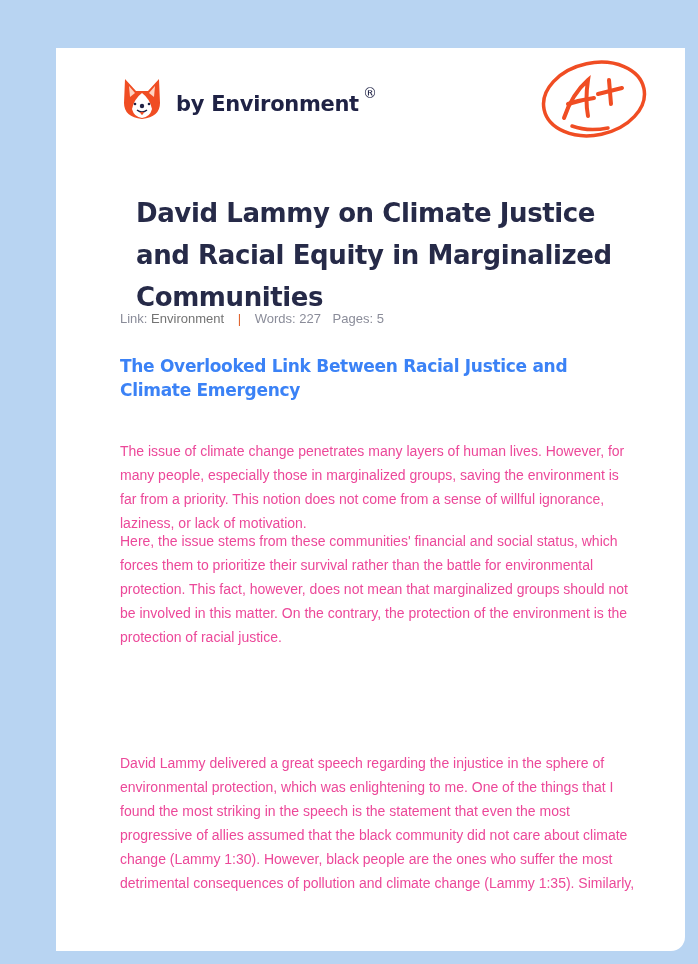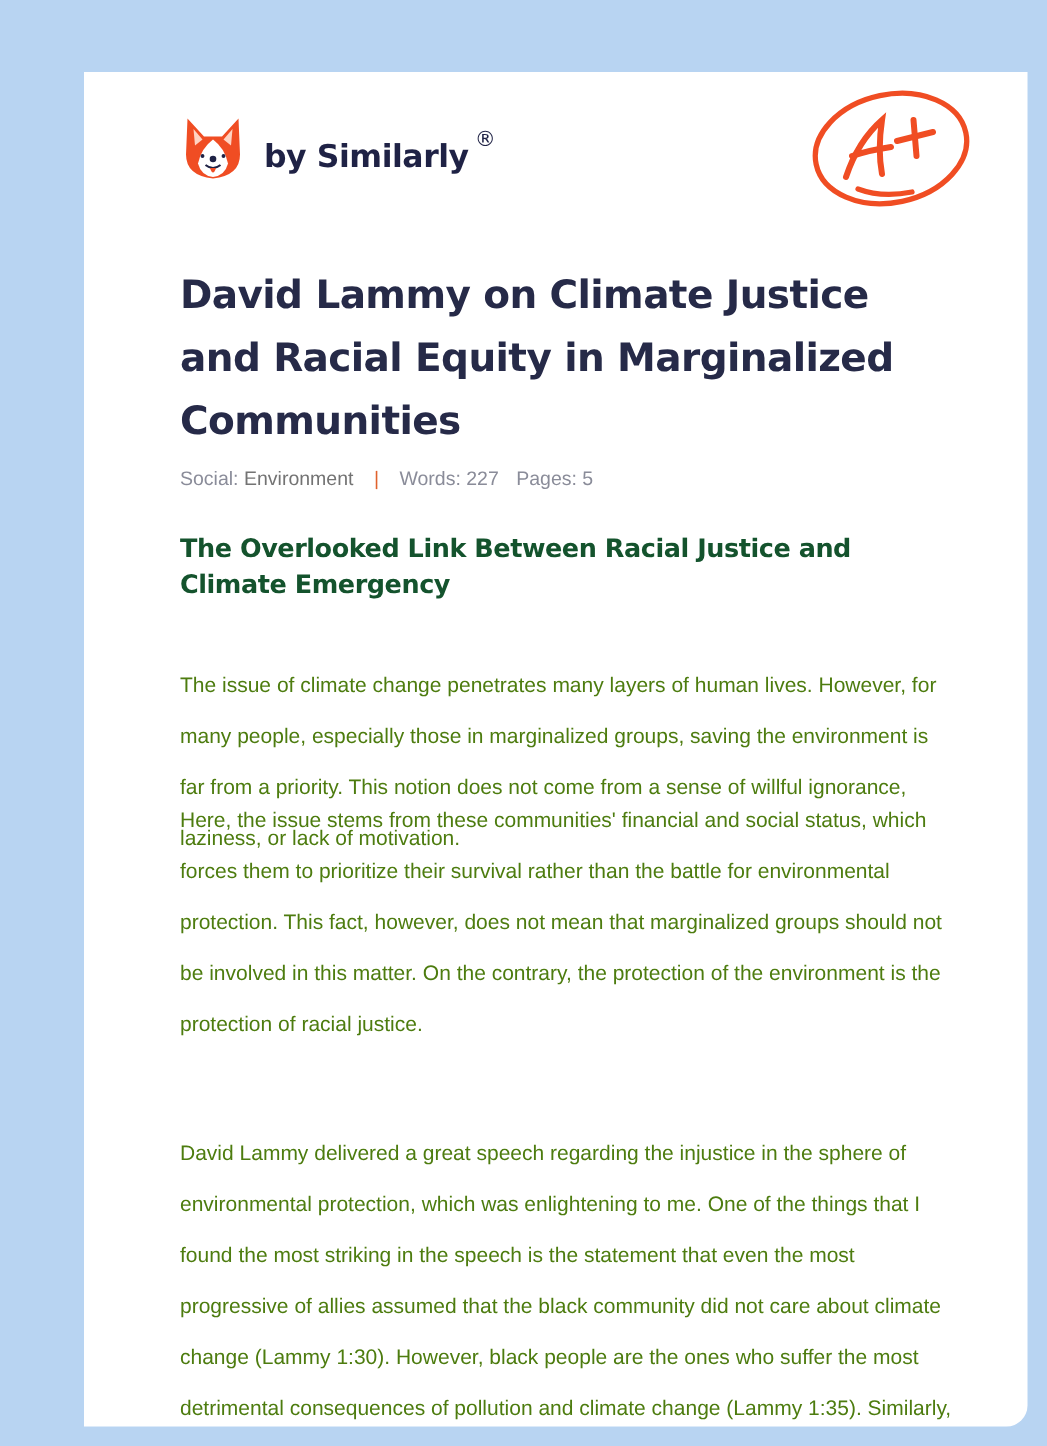--- a/index.html
+++ b/index.html
@@ -26,77 +26,77 @@
       font-family: "DejaVu Sans", sans-serif; font-weight: bold;
       font-size: 21px; color: #1f2245; letter-spacing: -0.3px;
       position: relative; top: 5px;
     }
     .reg {
       font-family: "DejaVu Sans", sans-serif; font-size: 14px; color: #1f2245;
       position: relative; top: -6px; margin-left: 4px;
     }
     .grade { position: absolute; left: 482px; top: 10px; }
     h1 {
-      position: absolute; left: 64px; top: 128px; width: 500px; margin: 0;
+      position: absolute; left: 64px; top: 128px; width: 500px; margin: 16px;
       font-family: "DejaVu Sans", sans-serif; font-weight: bold;
       font-size: 26px; line-height: 42px; color: #262a48; letter-spacing: -0.4px;
     }
     .meta {
       position: absolute; left: 64px; top: 263px;
       font-size: 13px; color: #8a8c99; white-space: nowrap;
     }
     .meta .topic-val { color: #737373; }
     .meta .sep { color: #e0622d; margin: 0 10px; }
     .meta .pages { margin-left: 8px; }
     h2 {
       position: absolute; left: 64px; margin: 0; width: 500px;
       font-family: "DejaVu Sans", sans-serif; font-weight: bold;
-      font-size: 17px; line-height: 24px; color: #14532d; letter-spacing: -0.3px;
+      font-size: 17px; line-height: 24px; color: #3b82f6; letter-spacing: -0.3px;
     }
     p {
       position: absolute; left: 64px; margin: 0; width: 515px;
-      font-size: 14px; line-height: 34px; color: #4d7c0f;
+      font-size: 14px; line-height: 24px; color: #ec4899;
     }
   </style>
 </head>
 <body>
 
 <div class="card">
 
   <div class="logo">
     <svg width="40" height="44" viewBox="0 0 40 44">
       <path d="M3 2 L14 14 L26 14 L37 2 L38 26 Q38 40 20 42 Q2 40 2 26 Z" fill="#f04d23"></path>
       <path d="M20 16 Q12 22 10 32 Q12 40 20 41 Q28 40 30 32 Q28 22 20 16 Z" fill="#ffffff"></path>
       <path d="M7 9 L13 16 L8 20 Z" fill="#ffd3c2"></path>
       <path d="M33 9 L27 16 L32 20 Z" fill="#ffd3c2"></path>
       <circle cx="20" cy="29" r="2.2" fill="#1f2245"></circle>
       <path d="M15 33 Q20 37 25 33" stroke="#1f2245" stroke-width="1.4" fill="none"></path>
       <path d="M18 35 Q20 41 22 35 Z" fill="#f04d23"></path>
       <circle cx="13" cy="27" r="1.3" fill="#1f2245"></circle>
       <circle cx="27" cy="27" r="1.3" fill="#1f2245"></circle>
     </svg>
-    <span class="logo-text">by Similarly</span>
+    <span class="logo-text">by Environment</span>
     <span class="reg">®</span>
   </div>
 
   <div class="grade">
     <svg width="112" height="84" viewBox="0 0 112 84">
       <ellipse cx="56" cy="41" rx="51" ry="36" transform="rotate(-12 56 41)" fill="none" stroke="#f04d23" stroke-width="3.5"></ellipse>
       <path d="M26 60 Q34 36 50 22 Q47 42 50 58" fill="none" stroke="#f04d23" stroke-width="4" stroke-linecap="round"></path>
       <path d="M30 46 Q42 42 56 40" fill="none" stroke="#f04d23" stroke-width="4" stroke-linecap="round"></path>
       <path d="M60 36 L84 30" fill="none" stroke="#f04d23" stroke-width="4" stroke-linecap="round"></path>
       <path d="M71 22 L73 46" fill="none" stroke="#f04d23" stroke-width="4" stroke-linecap="round"></path>
       <path d="M34 68 Q50 74 70 70" fill="none" stroke="#f04d23" stroke-width="3.5" stroke-linecap="round"></path>
     </svg>
   </div>
 
   <h1>David Lammy on Climate Justice and Racial Equity in Marginalized Communities</h1>
 
   <div class="meta">
-    <span>Social:</span>
+    <span>Link:</span>
     <span class="topic-val">Environment</span>
     <span class="sep">|</span>
     <span>Words: 227</span>
     <span class="pages">Pages: 5</span>
   </div>
 
   <h2 style="top:306px">The Overlooked Link Between Racial Justice and Climate Emergency</h2>
   <p style="top:391px">The issue of climate change penetrates many layers of human lives. However, for many people, especially those in marginalized groups, saving the environment is far from a priority. This notion does not come from a sense of willful ignorance, laziness, or lack of motivation.</p>
   <p style="top:481px">Here, the issue stems from these communities' financial and social status, which forces them to prioritize their survival rather than the battle for environmental protection. This fact, however, does not mean that marginalized groups should not be involved in this matter. On the contrary, the protection of the environment is the protection of racial justice.</p>
 

